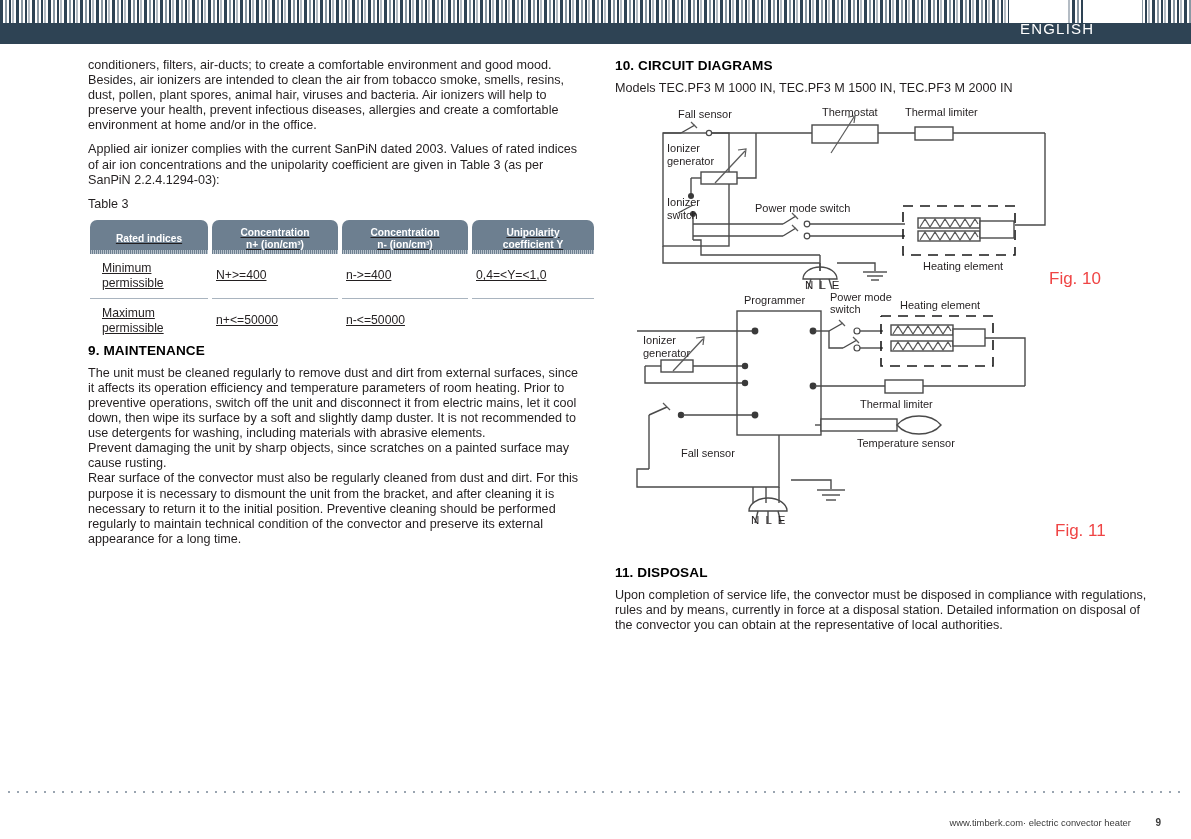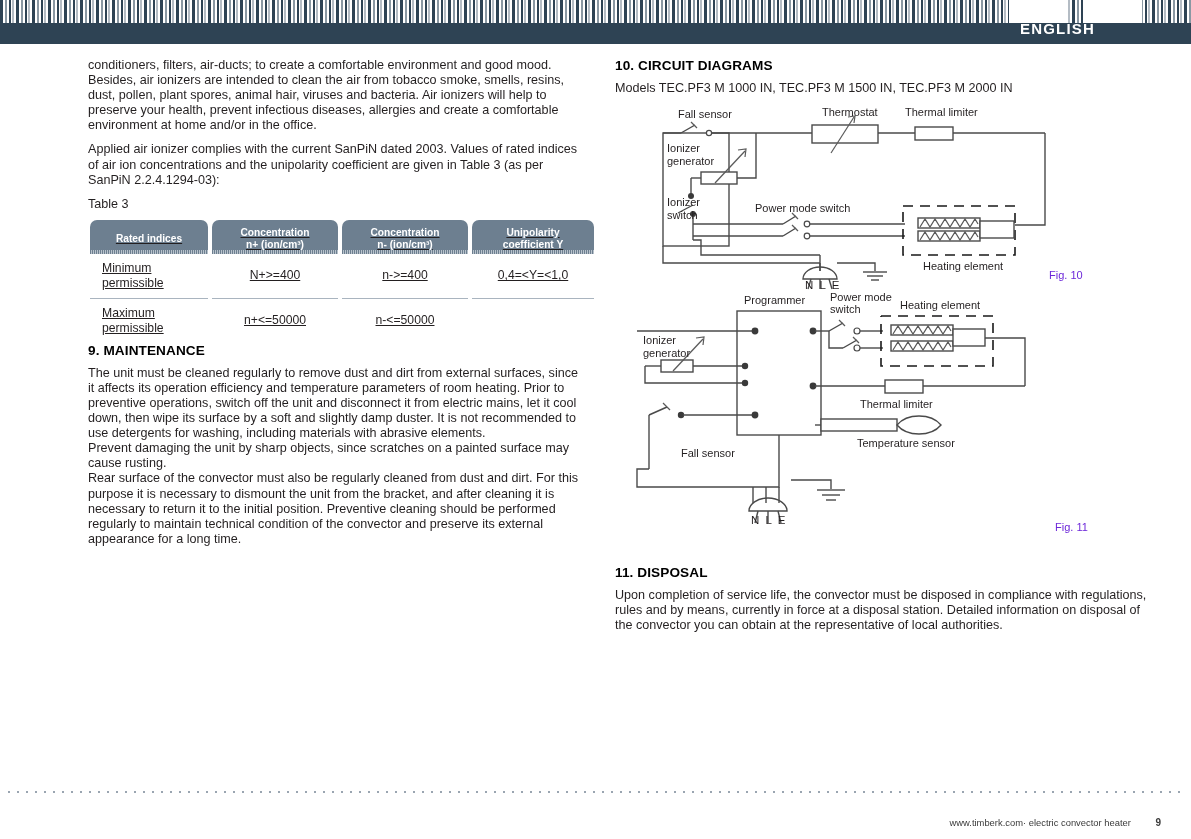--- a/index.html
+++ b/index.html
@@ -35,21 +35,21 @@
   
   .notch{
     position:absolute;top:0;width:58px;height:23px;background:#ffffff;
   }
   #notch-left{left:1009px;}
   #notch-right{left:1084px;}
   .lang-label{
     position:absolute;left:1020px;top:20px;
     color:#ffffff;
     font-size:15px;
-    font-weight:bold;
+    font-weight:normal;
     letter-spacing:1.2px;
     font-family:"Liberation Sans", sans-serif;
   }
 
   
   #left-col{position:absolute;left:88px;top:58px;width:492px;}
   #right-col{position:absolute;left:615px;top:58px;width:540px;}
 
   p.body{
     margin:0 0 9px 0;
@@ -91,28 +91,28 @@
   }
   #ion-table td{
     font-size:12.2px;
     line-height:14.6px;
     padding:6px 4px 6px 4px;
     border-bottom:1.6px solid #a9b4bf;
     vertical-align:middle;
     height:32px;
   }
   #ion-table td.lbl{text-align:left;padding-left:12px;}
-  #ion-table td.val{text-align:center;}
+  #ion-table td.val{text-align:left;}
   #ion-table tr.last td{border-bottom:none;}
 
   
   .models-line{font-size:12.6px;margin:0 0 8px 0;color:#231f20;}
   .diagram-wrap{position:relative;width:540px;}
   .fig-label{
-    position:absolute;font-size:11px;color:#6d28d9;
+    position:absolute;font-size:17px;color:#ef4444;
   }
   svg{display:block;}
   .wire{stroke:#4a4a4a;stroke-width:1.4;fill:none;}
   .wire-thin{stroke:#5a5a5a;stroke-width:1.2;fill:none;}
   .dash{stroke:#1a1a1a;stroke-width:1.6;fill:none;stroke-dasharray:10 7;}
   .box{stroke:#4a4a4a;stroke-width:1.4;fill:#ffffff;}
   .dot{fill:#3a3a3a;}
   .dotopen{fill:#ffffff;stroke:#4a4a4a;stroke-width:1.2;}
   .lbl{font-family:"Liberation Sans",sans-serif;font-size:11px;fill:#231f20;}
   .lbl-n{font-family:"Liberation Sans",sans-serif;font-size:11.5px;fill:#231f20;letter-spacing:1.5px;}

